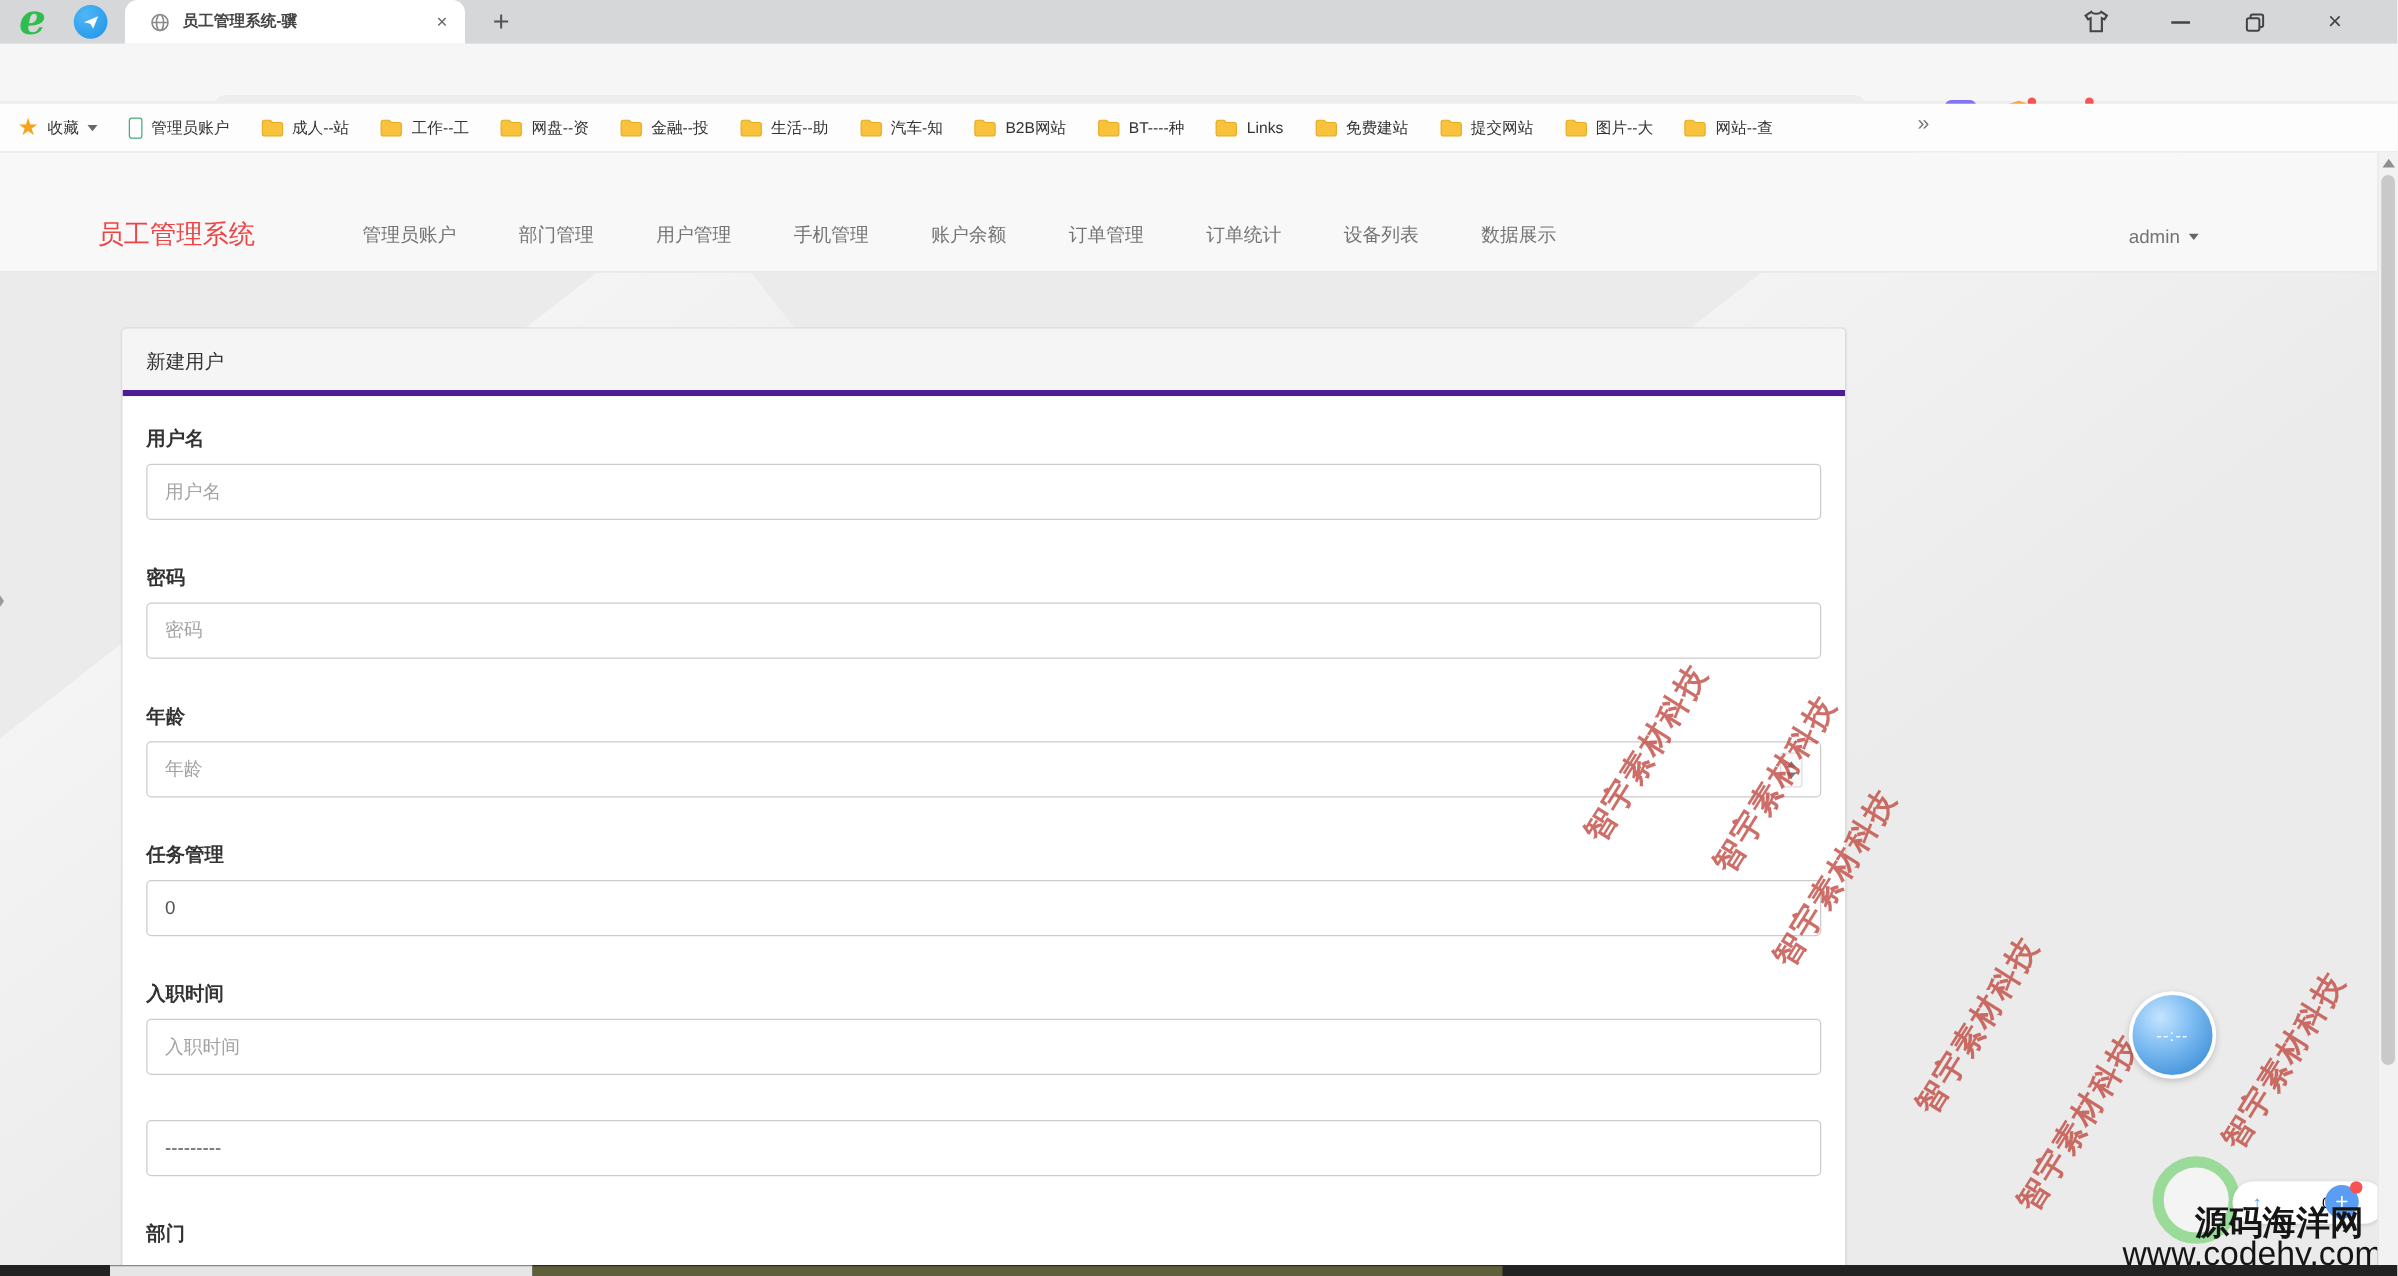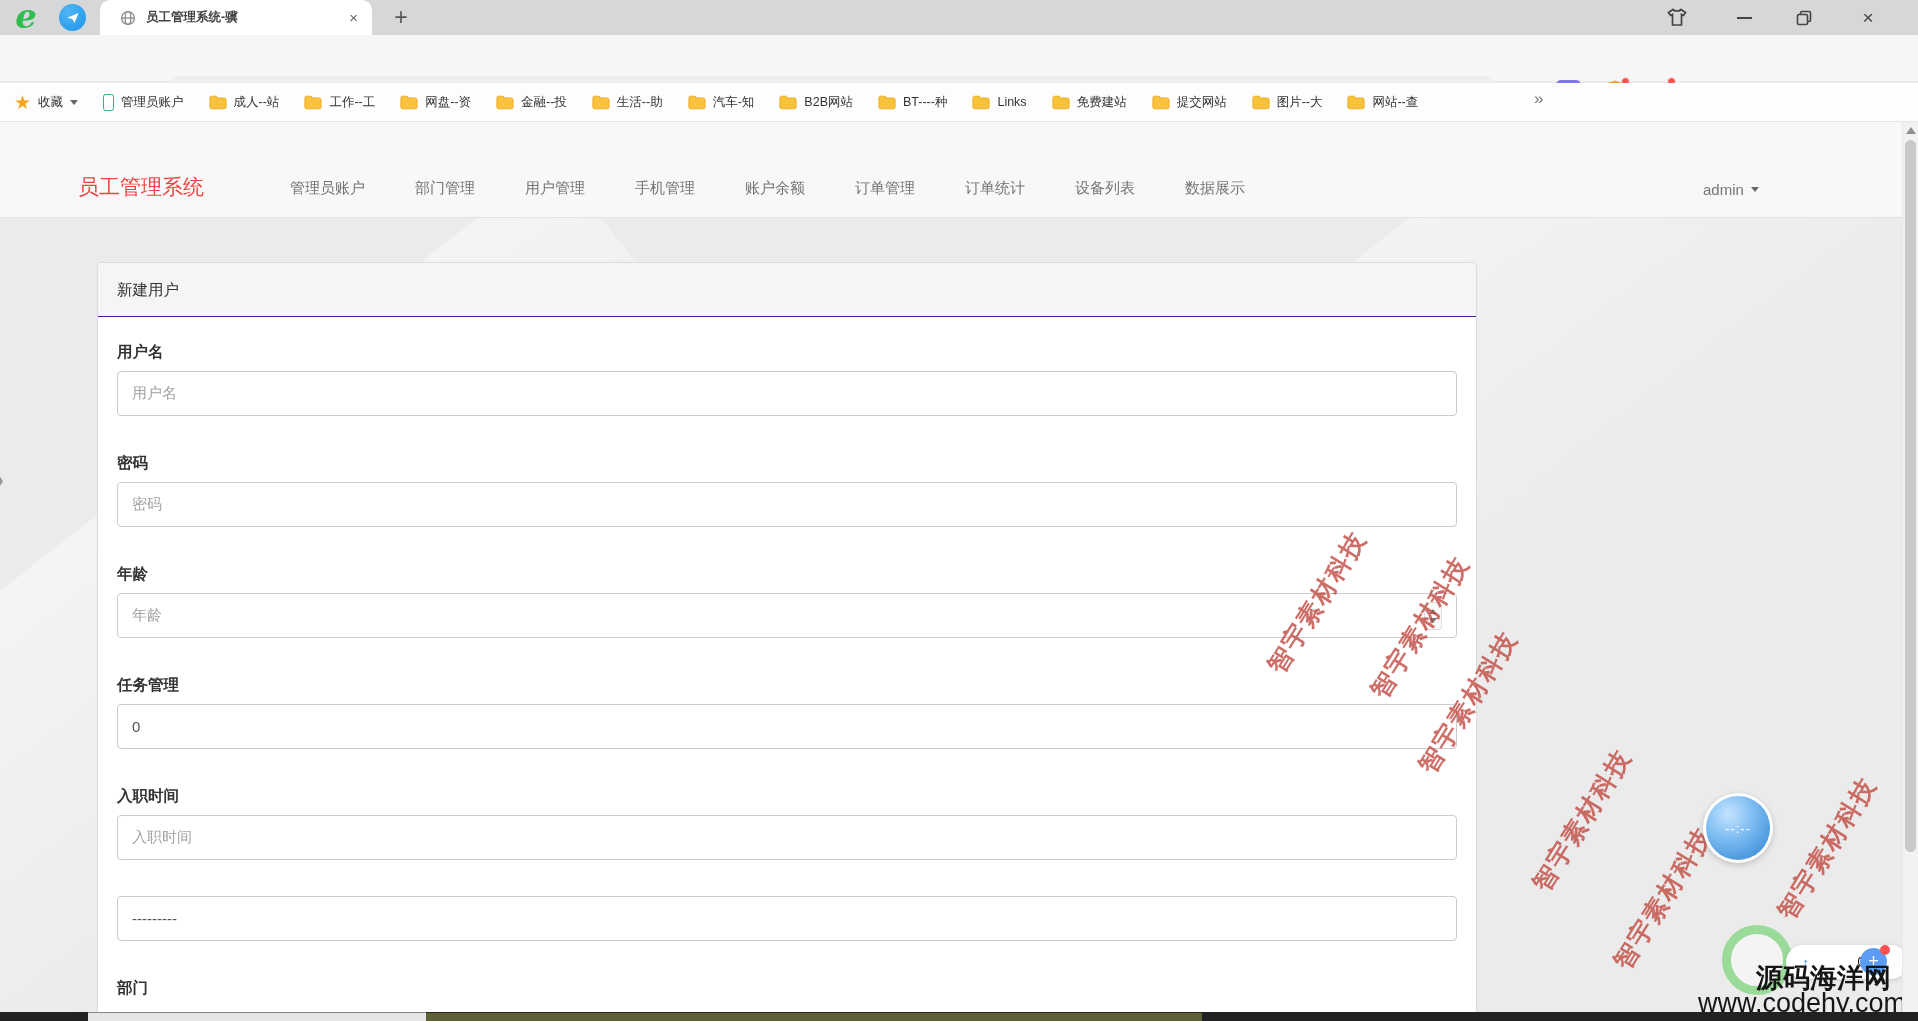--- a/index.html
+++ b/index.html
@@ -50,21 +50,21 @@
   .page::after  { content:''; position:absolute; left:1250px; top:-80px; width:900px; height:380px;
                   background:linear-gradient(rgba(255,255,255,.4), rgba(255,255,255,0)); transform:rotate(-38deg); }
   .navbar { position:absolute; left:0; top:0; width:1918px; height:96px; background:var(--c-navbar-bg,#f8f8f8); border-bottom:1px solid #e2e2e2; z-index:2; }
   .brand { position:absolute; left:78px; bottom:16px; font-size:21px; color:#ef4444; }
   .nav-links { position:absolute; left:246px; bottom:19px; display:flex; gap:50px;margin-left:44px; }
   .nav-link { font-size:15px; color:#747474; white-space:nowrap; }
   .nav-user { position:absolute; left:1703px; bottom:19px; font-size:15px; color:#747474; display:flex; align-items:center; gap:7px;margin-top:24px; }
 
   .panel { position:absolute; left:97px; top:140px; width:1380px; height:920px; background:#fff; border:1px solid #dcdcdc;
            border-radius:4px; box-shadow:0 1px 2px rgba(0,0,0,.05); z-index:1; }
-  .panel-heading { height:54px; background:var(--c-panel-header,#f5f5f5); border-bottom:1px solid #4c1d95; border-radius:3px 3px 0 0;
+  .panel-heading { height:54px; background:var(--c-panel-header,#f5f5f5); border-bottom:5px solid #4c1d95; border-radius:3px 3px 0 0;
                    line-height:54px; padding-left:19px; font-size:15.5px; color:#333; }
   .panel-body { padding:24px 19px 0 19px; }
   .form-group { margin-bottom:36px; }
   .control-label { font-size:15.5px; font-weight:bold; color:#333; margin-bottom:9px; height:21px; line-height:21px; }
   .form-control { height:45px; border:1px solid #ccc; border-radius:4px; display:flex; align-items:center; padding:0 14px; font-size:15px; background:#fff; }
   .form-control .placeholder { color:#a3a3a3; }
   .form-control .value { color:#555; }
   .spinner { margin-left:auto; width:18px; height:28px; border:1px solid #ddd; border-radius:3px; background:#fafafa;
              display:flex; flex-direction:column; align-items:center; justify-content:center; gap:4px; }
   .spin-up   { width:0; height:0; border-left:4px solid transparent; border-right:4px solid transparent; border-bottom:5px solid #777; }

